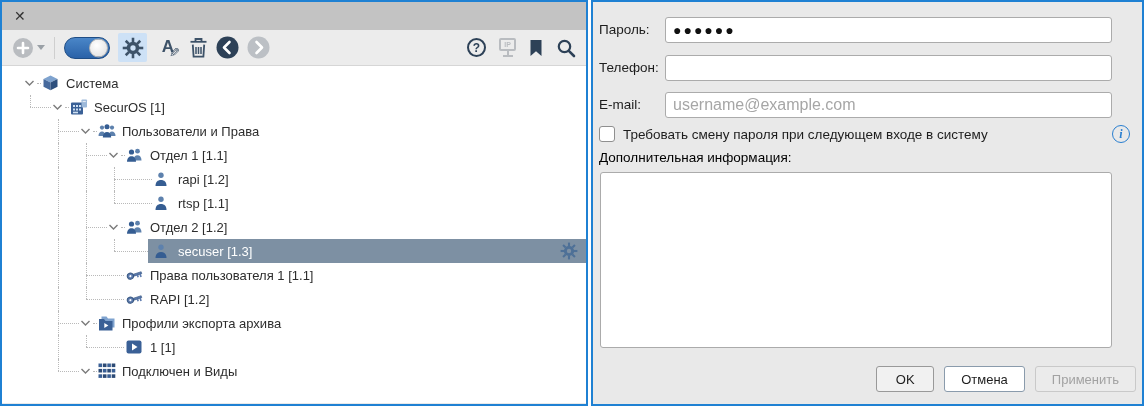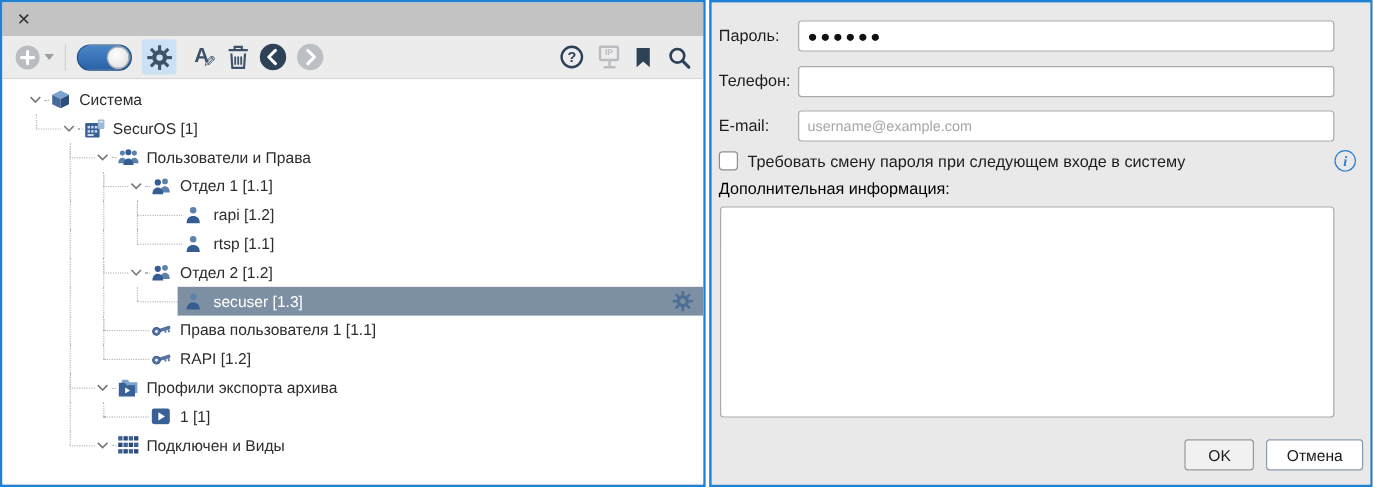--- a/index.html
+++ b/index.html
@@ -46,21 +46,21 @@
   .guide{position:absolute;top:0;bottom:0;width:0;border-left:1px dotted #b9b9b9;z-index:1;}
   .elbow{position:absolute;top:0;height:50%;width:0;border-left:1px dotted #b9b9b9;z-index:1;}
   .hstub{position:absolute;top:50%;height:0;border-top:1px dotted #b9b9b9;z-index:1;}
   .selbg{position:absolute;top:0;bottom:0;right:0;background:#7d90a3;z-index:2;}
   .trow.sel .lbl{color:#ffffff;}
   .rowgear{position:absolute;right:8px;top:50%;transform:translateY(-50%);z-index:3;line-height:0;}
 
   
   #form{position:relative;width:100%;height:100%;}
   .f-label{position:absolute;left:6px;height:26px;line-height:26px;font-size:13.5px;color:#1d1d1d;white-space:nowrap;}
-  .txt{position:absolute;left:72px;width:447px;height:26px;border:1px solid #ababab;border-radius:3px;background:#fff;font-size:12px;color:#111;padding:0 7px;outline:none;font-family:"Liberation Sans","DejaVu Sans",sans-serif;}
+  .txt{position:absolute;left:72px;width:447px;height:26px;border:1px solid #ababab;border-radius:3px;background:#fff;font-size:16px;color:#111;padding:0 7px;outline:none;font-family:"Liberation Sans","DejaVu Sans",sans-serif;}
   .txt::placeholder{color:#a6a6a6;}
   #pwd{font-size:14px;letter-spacing:2px;}
   .chkrow{position:absolute;left:6px;top:124px;display:flex;align-items:center;gap:8px;}
   .chkbox{width:16px;height:16px;background:#fff;border:1px solid #8f8f8f;border-radius:3px;flex:0 0 auto;}
   .chklbl{font-size:13.5px;color:#1d1d1d;white-space:nowrap;}
   .info-i{position:absolute;left:519px;top:123px;width:18px;height:18px;border:1.5px solid #2a7fd0;border-radius:50%;color:#2a7fd0;font-size:12px;font-weight:bold;font-family:"Liberation Serif","DejaVu Serif",serif;font-style:italic;display:flex;align-items:center;justify-content:center;}
   .add-label{position:absolute;left:6px;top:148px;font-size:13.5px;color:#000000;}
   #addinfo{position:absolute;left:7px;top:170px;width:512px;height:176px;border:1px solid #ababab;border-radius:3px;background:#fff;resize:none;outline:none;font-family:"Liberation Sans","DejaVu Sans",sans-serif;font-size:13px;}
   .btn-row{position:absolute;top:364px;right:6px;display:flex;gap:10px;}
   .btn{height:26px;padding:0 16px;font-size:13px;color:#1d1d1d;background:#f1f1f1;border:1px solid #999;border-radius:3px;display:flex;align-items:center;justify-content:center;min-width:58px;font-family:"Liberation Sans","DejaVu Sans",sans-serif;}
@@ -411,16 +411,17 @@
         <span class="chklbl">Требовать смену пароля при следующем входе в систему</span>
       </span>
       <span class="info-i">i</span>
 
       <span class="add-label">Дополнительная информация:</span>
       <textarea id="addinfo" style=""></textarea>
 
       <div class="btn-row">
         <button class="btn">OK</button>
         <button class="btn focused">Отмена</button>
+        <button class="btn disabled">Применить</button>
       </div>
     </div>
   </div>
 </div>
 
 </body></html>

